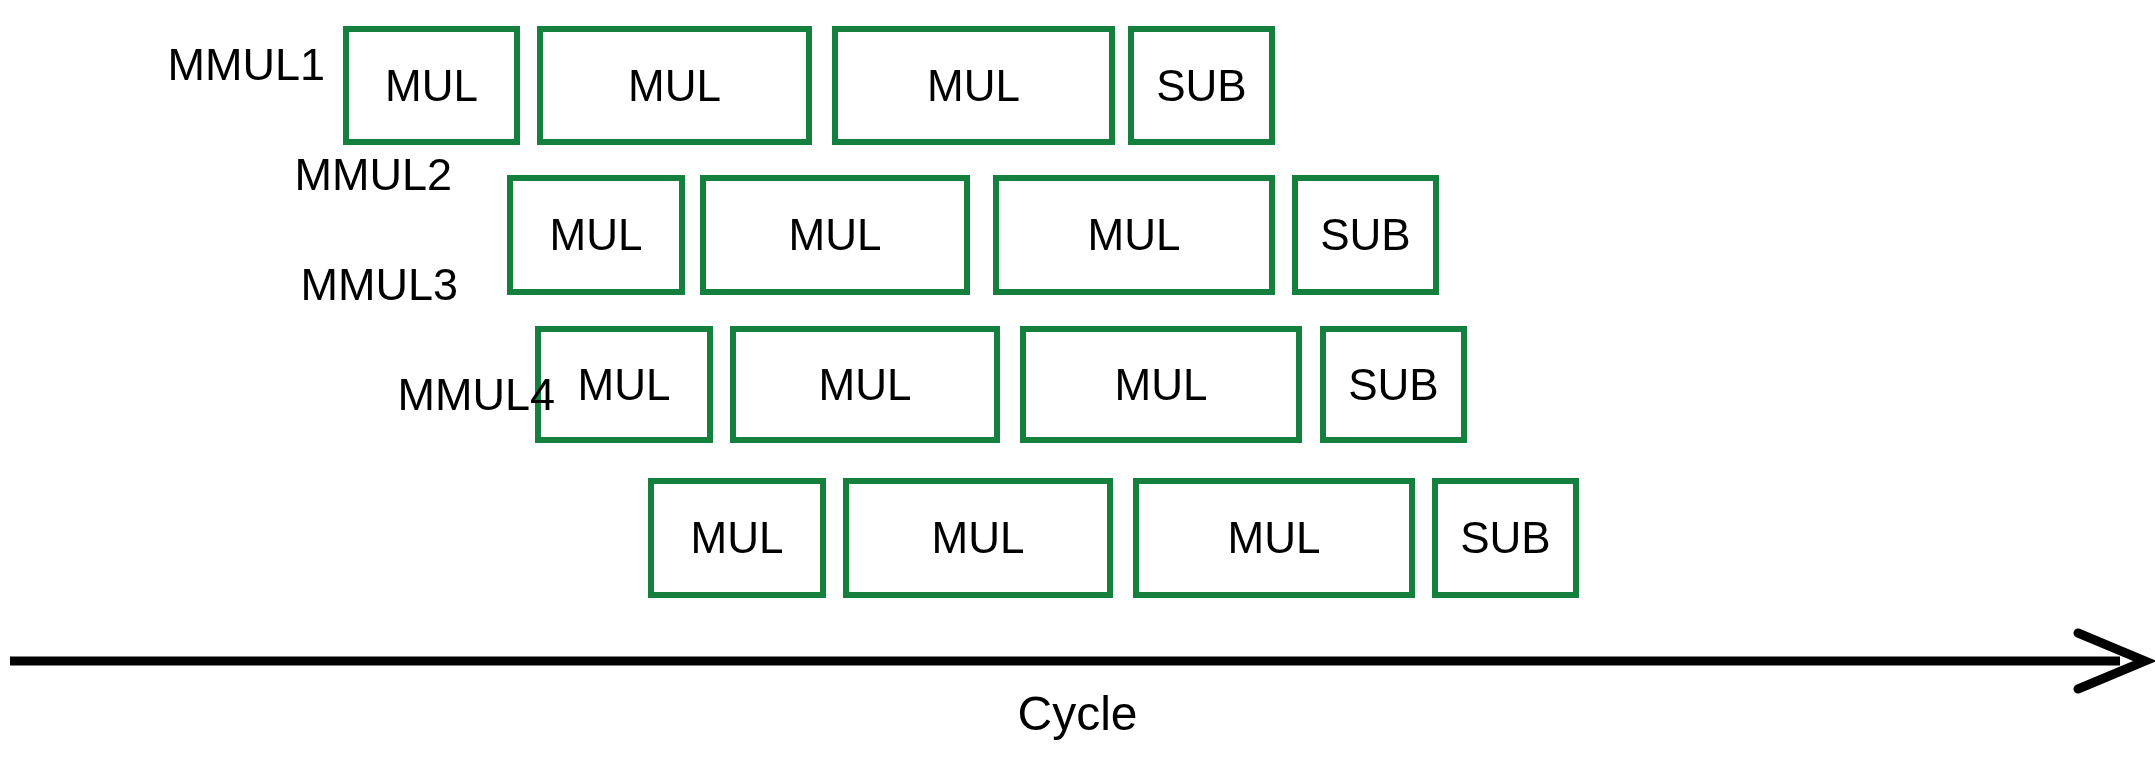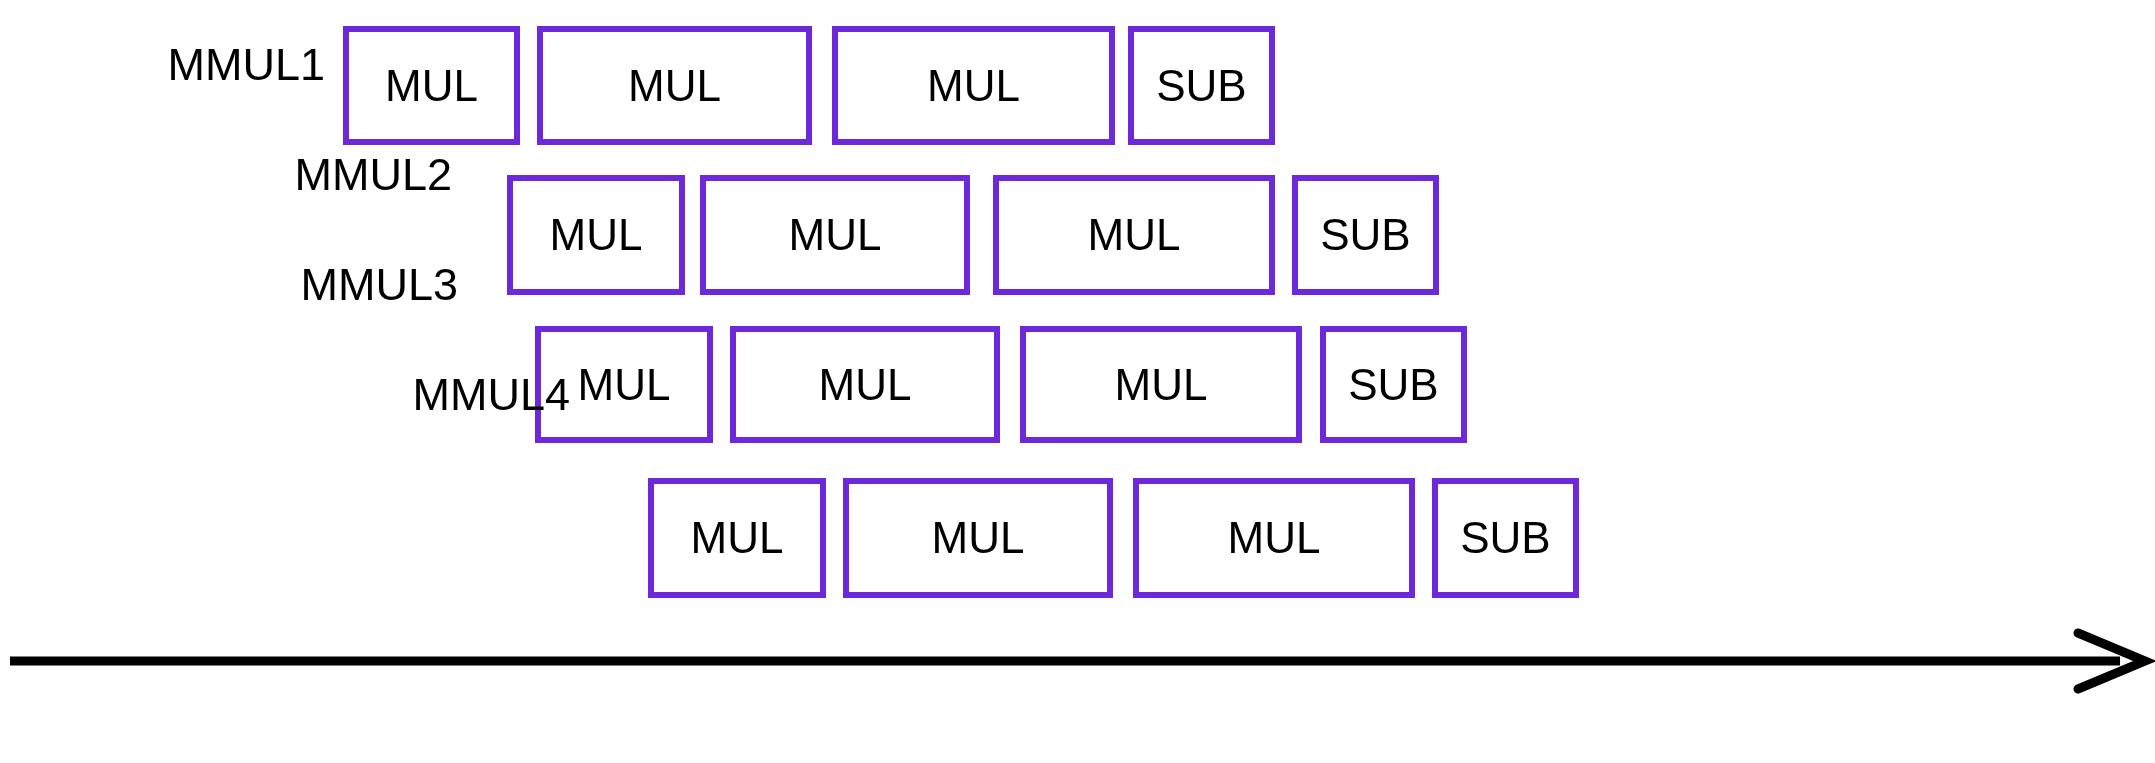--- a/index.html
+++ b/index.html
@@ -30,21 +30,21 @@
     color: #000000;
     font-size: 45px;
     line-height: 1;
     white-space: nowrap;
     text-align: right;
     font-family: "Liberation Sans", sans-serif;
   }
   .stage {
     position: absolute;
     box-sizing: border-box;
-    border: 6px solid #6d28d9;
+    border: 6px solid #15803d;
     background: #ffffff;
     color: #000000;
     font-size: 44px;
     line-height: 1;
     display: flex;
     align-items: center;
     justify-content: center;
     font-family: "Liberation Sans", sans-serif;
   }
   #axis-arrow {
@@ -87,27 +87,28 @@
         <div class="stage" style="left: 1292px; top: 175px; width: 147px; height: 120px;">SUB</div>
       </div>
       <div class="row" style="top: 0px;">
         <div class="row-label" style="left: 208px; top: 262px; width: 250px;">MMUL3</div>
         <div class="stage" style="left: 535px; top: 326px; width: 178px; height: 117px;">MUL</div>
         <div class="stage" style="left: 730px; top: 326px; width: 270px; height: 117px;">MUL</div>
         <div class="stage" style="left: 1020px; top: 326px; width: 282px; height: 117px;">MUL</div>
         <div class="stage" style="left: 1320px; top: 326px; width: 147px; height: 117px;">SUB</div>
       </div>
       <div class="row" style="top: 0px;">
-        <div class="row-label" style="left: 320px; top: 372px; width: 250px;">MMUL4</div>
+        <div class="row-label" style="left: 305px; top: 372px; width: 250px;">MMUL4</div>
         <div class="stage" style="left: 648px; top: 478px; width: 178px; height: 120px;">MUL</div>
         <div class="stage" style="left: 843px; top: 478px; width: 270px; height: 120px;">MUL</div>
         <div class="stage" style="left: 1133px; top: 478px; width: 282px; height: 120px;">MUL</div>
         <div class="stage" style="left: 1432px; top: 478px; width: 147px; height: 120px;">SUB</div>
       </div>
     </div>
 
   <svg id="axis-arrow" viewBox="0 0 2155 70" preserveAspectRatio="none" xmlns="http://www.w3.org/2000/svg">
     <line id="axis-line" x1="10" y1="33" x2="2120" y2="33" stroke="#000000" stroke-width="9"></line>
     <polyline id="axis-head" points="2078,5 2145,33 2078,61" fill="none" stroke="#000000" stroke-width="9" stroke-linecap="round" stroke-linejoin="miter"></polyline>
   </svg>
 
+  <div id="axis-caption">Cycle</div>
 
 </div>
 
 </body></html>

